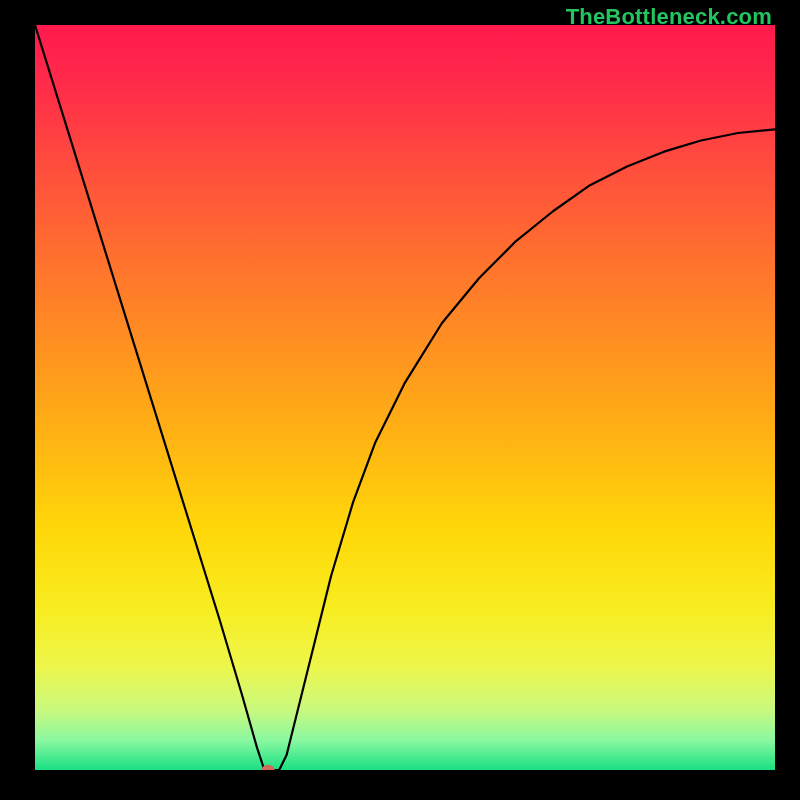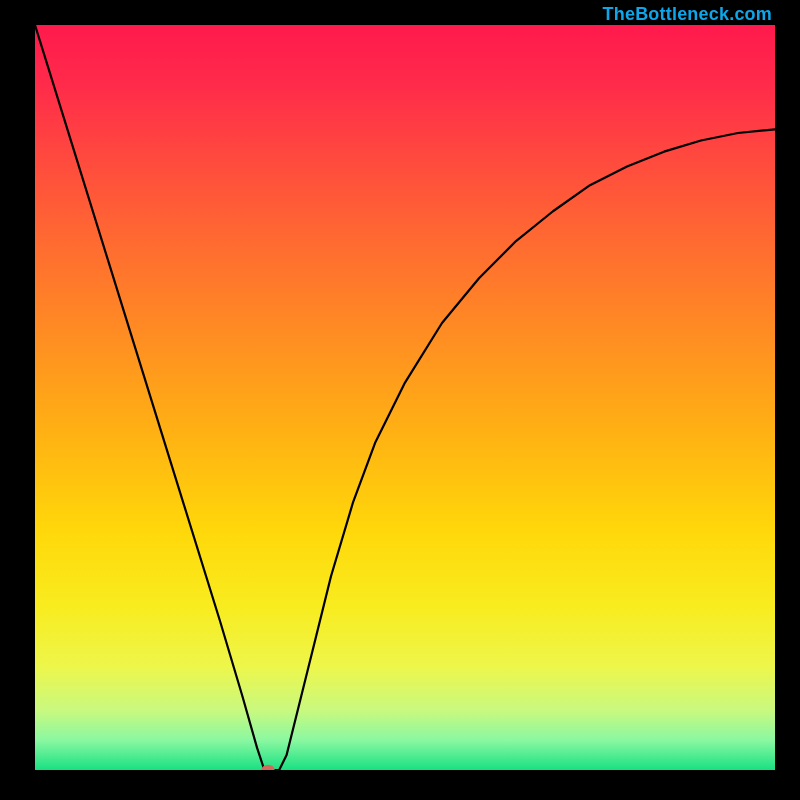--- a/index.html
+++ b/index.html
@@ -23,23 +23,23 @@
     left: 35px;
     top: 25px;
     width: 740px;
     height: 745px;
   }
   .watermark {
     position: absolute;
     top: 4px;
     right: 28px;
     font-family: Arial, Helvetica, sans-serif;
-    font-size: 18px;
+    font-size: 22px;
     font-weight: 600;
-    color: #0ea5e9;
+    color: #22c55e;
     letter-spacing: 0.2px;
   }
   svg { display: block; }
 </style>
 </head>
 <body>
 
 <div class="frame">
   <div class="plot-area">
     <svg id="chart-svg" width="740" height="745" viewBox="0 0 740 745">

